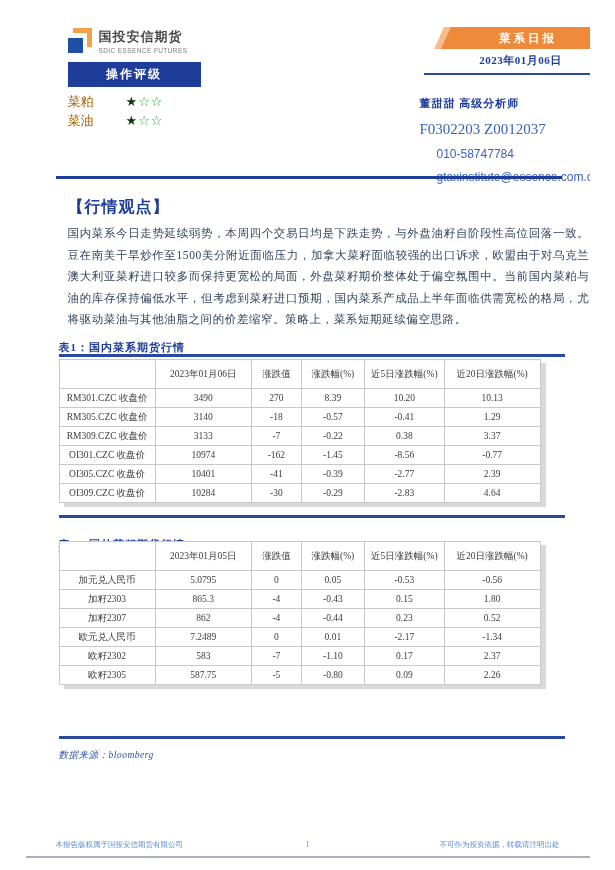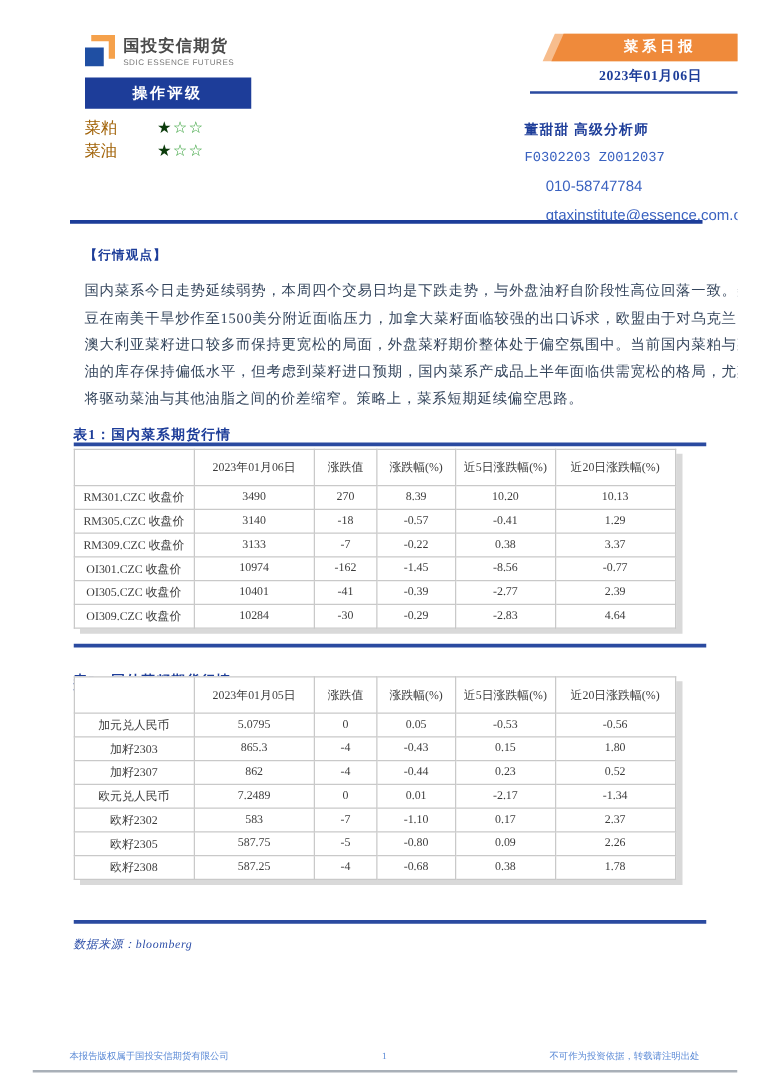--- a/index.html
+++ b/index.html
@@ -32,27 +32,27 @@
   .banner-light { position:absolute; inset:0; background:#f7bd8d; transform:skewX(-24deg); }
   .banner-main { position:absolute; left:7px; right:7px; top:0; bottom:0; background:#ef8a3b;
     transform:skewX(-24deg); color:#ffffff; font-size:11.5px; font-weight:bold;
     text-align:center; line-height:22px; letter-spacing:3px; }
   .banner-main .unskew { display:inline-block; transform:skewX(24deg); }
   .date-block { position:absolute; left:398px; top:53px; width:194px; text-align:center;
     font-size:11px; font-weight:bold; color:#1d3d99; letter-spacing:0.5px;
     padding-bottom:5px; border-bottom:2px solid #2a4aa0; }
   .analyst { position:absolute; left:375px; top:96px;margin-left:19px; }
   .analyst-name { font-size:11px; font-weight:bold; color:#1d3d99; letter-spacing:1px; }
-  .analyst-lic { font-size:11px; color:#3a62c0; margin-top:10px;
-    font-family:Liberation Mono, monospace; }
+  .analyst-lic { font-size:15px; color:#3a62c0; margin-top:10px;
+    font-family:Liberation Serif, serif; }
   .analyst-phone, .analyst-mail { font-size:12px; color:#3a62c0; margin-top:9px; padding-left:17px;
     font-family:"Liberation Sans","DejaVu Sans",sans-serif; }
   .header-rule { position:absolute; left:30px; right:28px; top:176px; height:3px; background:#1d3d99; }
   
-  .vp-heading { position:absolute; left:42px; top:197px; font-size:10px; font-weight:bold;
+  .vp-heading { position:absolute; left:42px; top:197px; font-size:16px; font-weight:bold;
     color:#1d3d99; letter-spacing:1px; }
   .vp-body { position:absolute; left:42px; top:223px; width:534px; font-size:11.5px;
     line-height:21.5px; text-align:justify; color:#34455c; letter-spacing:0.6px; }
   
   .sec-title { position:absolute; font-size:11px; font-weight:bold; color:#1d3d99; letter-spacing:1px; }
   .rule { position:absolute; left:33px; right:25px; height:2.5px; background:#2a4aa0; }
   .wind-overlay { position:absolute; left:0; top:5px; font-style:italic; font-size:9.5px;
     color:#2c4ea8; letter-spacing:0.5px; white-space:nowrap; }
   .t2-title-text { position:relative; }
   .data-table { position:absolute; left:33px; width:482px; border-collapse:collapse;
@@ -260,28 +260,20 @@
           <td>2.37</td>
         </tr>
         <tr>
           <td>欧籽2305</td>
           <td>587.75</td>
           <td>-5</td>
           <td>-0.80</td>
           <td>0.09</td>
           <td>2.26</td>
         </tr>
-        <tr>
-          <td>欧籽2308</td>
-          <td>587.25</td>
-          <td>-4</td>
-          <td>-0.68</td>
-          <td>0.38</td>
-          <td>1.78</td>
-        </tr>
       </tbody>
     </table>
 
   <div class="rule" style="top:736px;"></div>
   <div class="src-note" style="top:749px;">数据来源：bloomberg</div>
 
   <div class="footer">
     <span class="footer-left">本报告版权属于国投安信期货有限公司</span>
     <span class="footer-center">1</span>
     <span class="footer-right">不可作为投资依据，转载请注明出处</span>

